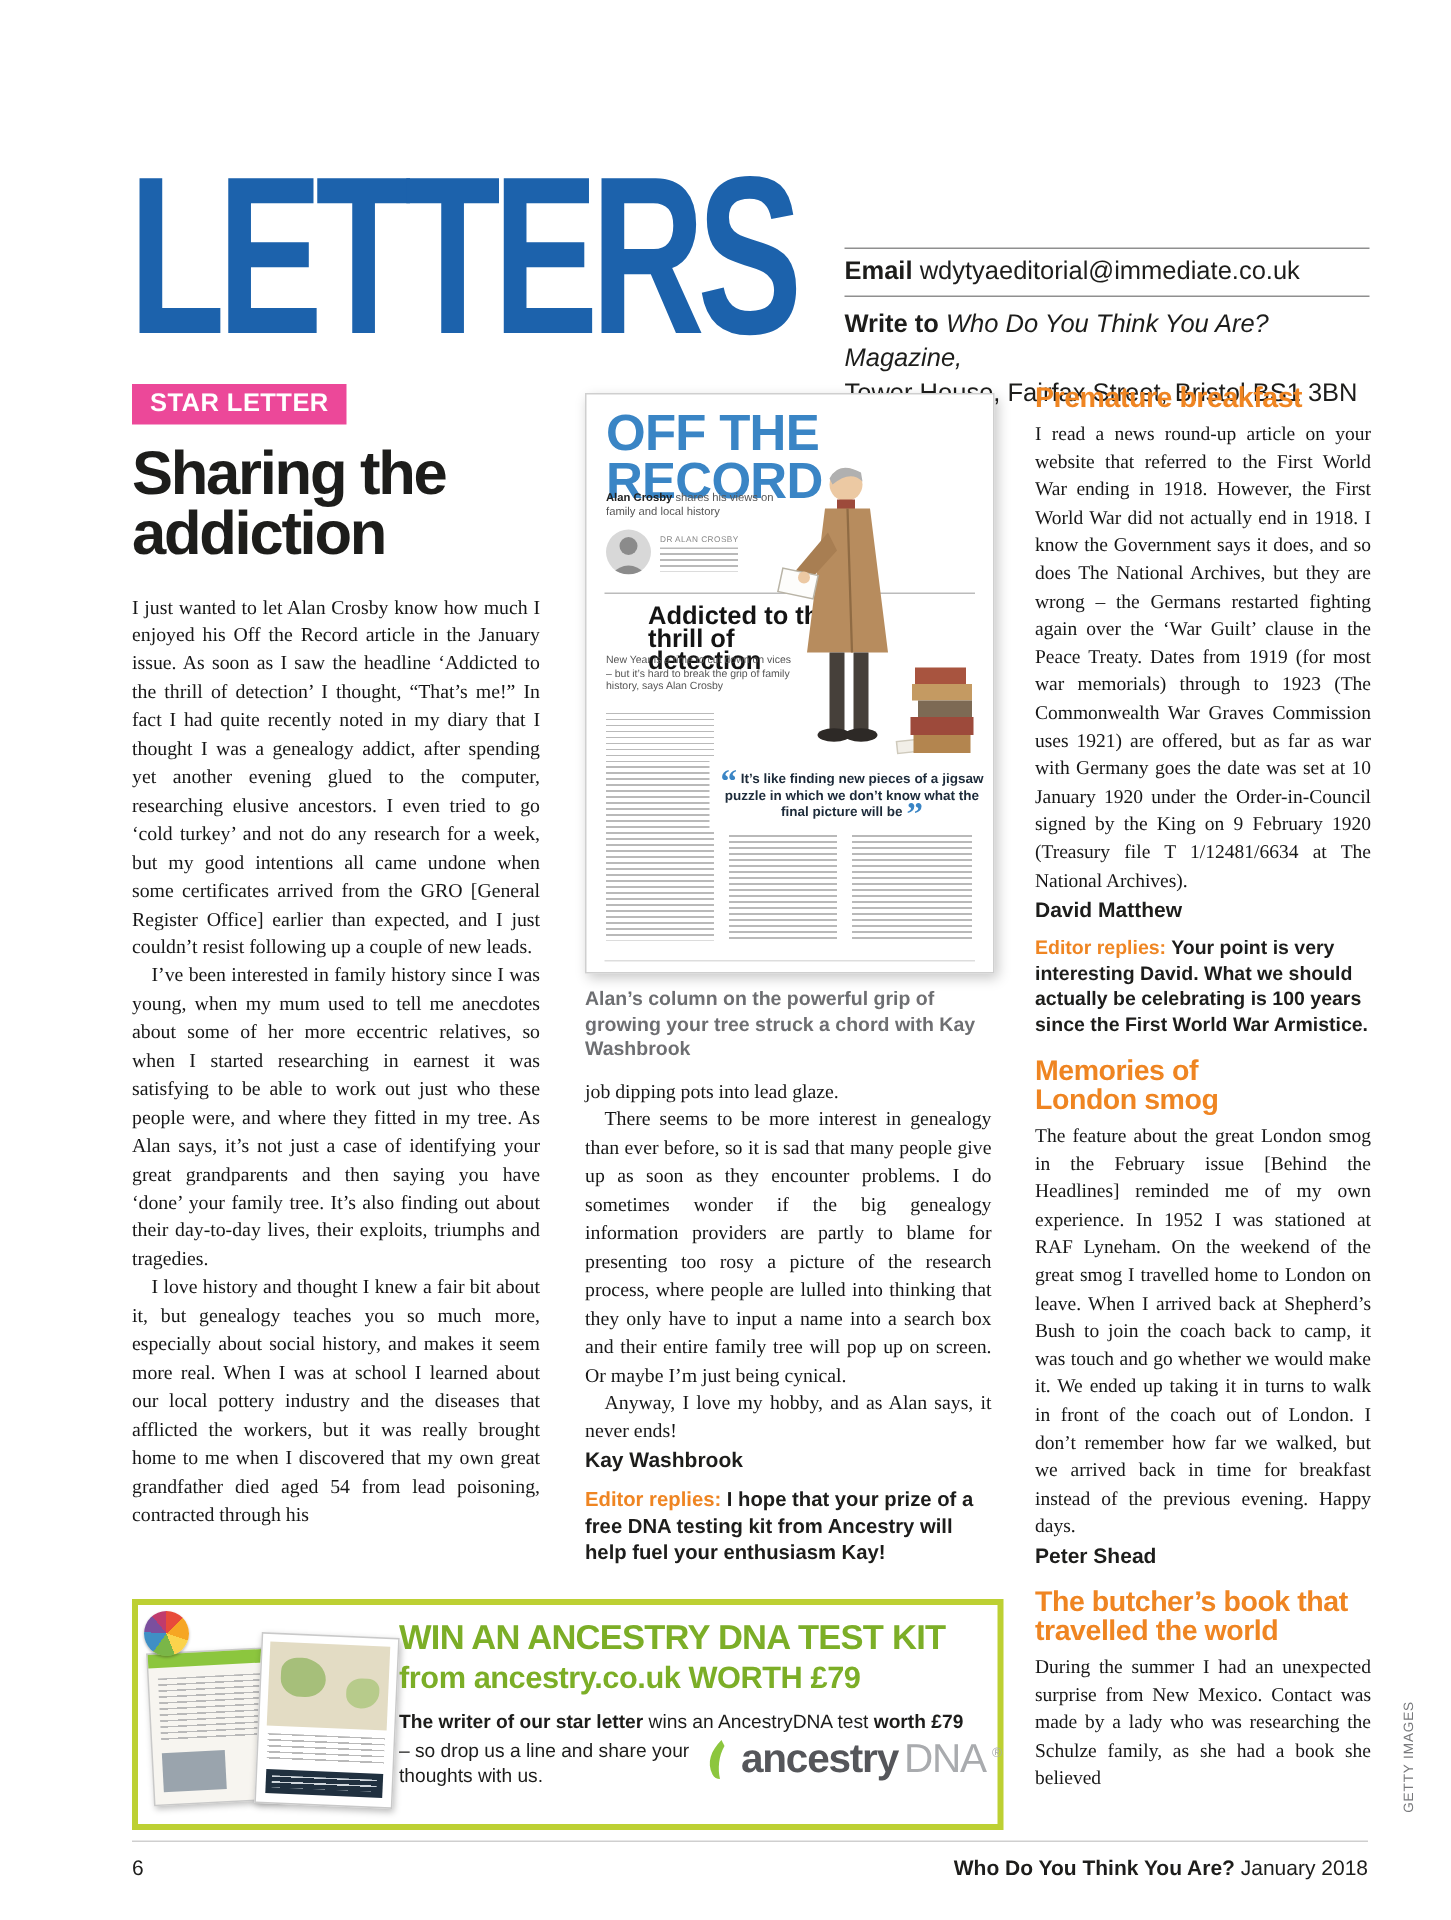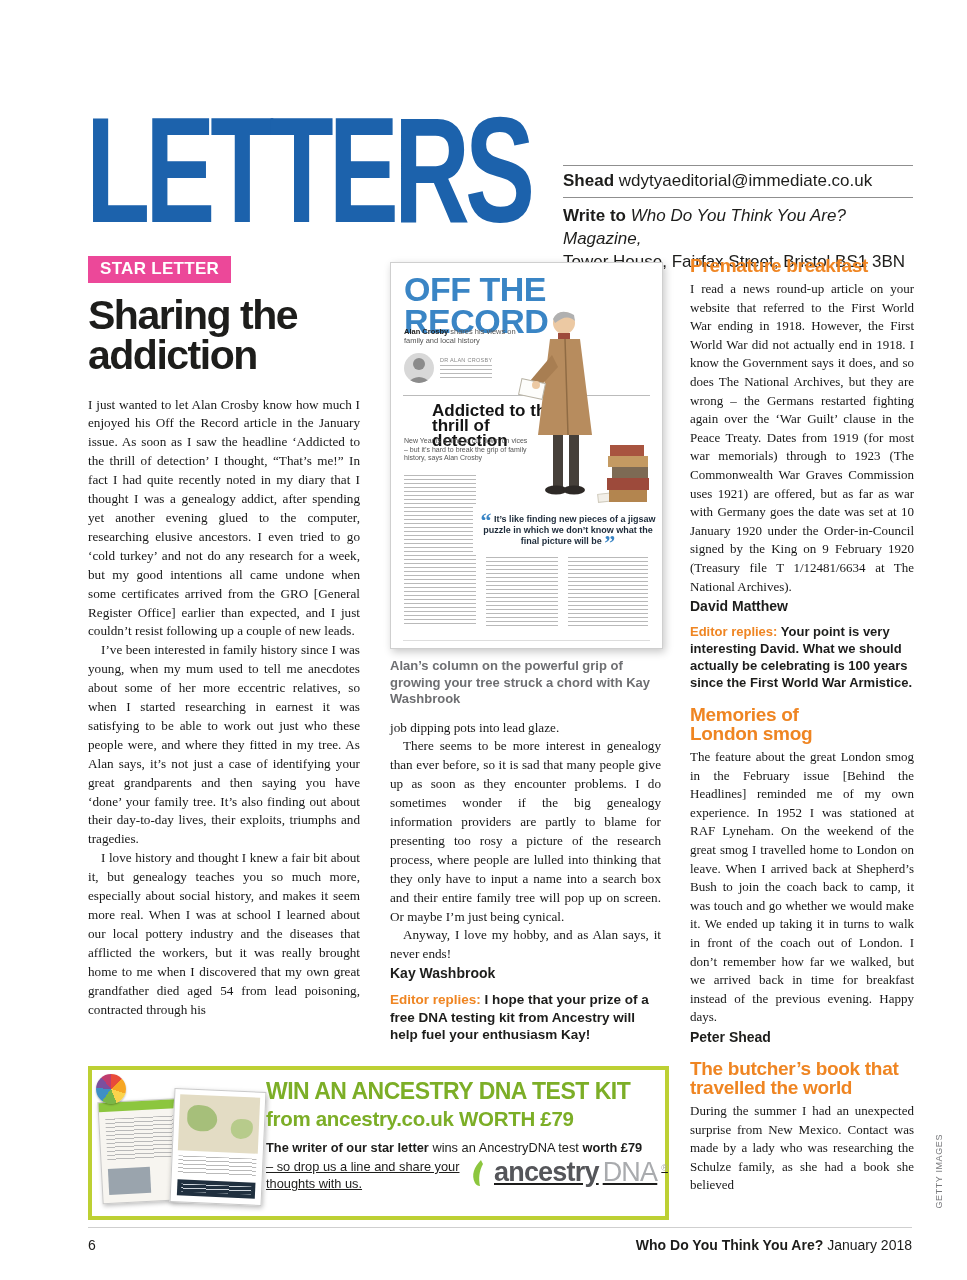--- a/index.html
+++ b/index.html
@@ -92,21 +92,21 @@
        background:#a6bf7a;border-radius:40% 60% 50% 50%;}
   .cardB .map::after{content:"";position:absolute;right:6px;top:22px;width:22px;height:20px;
        background:#b7cb8b;border-radius:50% 40% 60% 50%;}
   .cardB .lines{position:absolute;left:6px;top:66px;right:6px;height:18px;}
   .cardB .strip{position:absolute;left:6px;bottom:6px;right:6px;height:16px;background:#20303f;}
   .cardB .strip .inner{position:absolute;inset:4px;}
   .win-text{flex:1;padding:10px 10px 8px 2px;position:relative;}
   .win-title{color:#7cae27;font-size:23px;font-weight:800;letter-spacing:-.5px;line-height:1;}
   .win-sub{color:#7cae27;font-size:20.5px;font-weight:800;letter-spacing:-.3px;margin-top:4px;}
   .win-body{font-size:12.8px;line-height:17px;margin-top:8px;color:#1d1d1b;}
-  .win-row{display:flex;justify-content:space-between;align-items:flex-end;margin-top:1px;text-decoration:underline;}
+  .win-row{display:flex;justify-content:space-between;align-items:flex-end;margin-top:1px;}
   .win-cta{font-size:12.8px;line-height:17px;width:204px;}
   .ancestry-logo{display:flex;align-items:center;gap:4px;padding:0 6px 4px 0;}
   .logo-ancestry{font-size:27px;font-weight:700;color:#55565a;letter-spacing:-.8px;}
   .logo-dna{font-size:27px;color:#a9abae;letter-spacing:-.8px;}
   .logo-reg{font-size:9px;color:#a9abae;align-self:flex-start;margin-top:6px;}
 
   
   .credit{position:absolute;left:934px;top:1134px;writing-mode:vertical-rl;transform:rotate(180deg);
        font-size:9px;color:#77787b;letter-spacing:.6px;}
   .footer{position:absolute;left:88px;top:1227px;width:824px;border-top:1px solid #cfcfcf;
@@ -114,21 +114,21 @@
 </style>
 </head>
 <body>
 
 <div>
 
   <div class="letters-title">LETTERS</div>
 
   <div class="contact">
     <div class="email-row">
-      <span class="b">Shead</span>
+      <span class="b">Email</span>
       <span>wdytyaeditorial@immediate.co.uk</span>
     </div>
     <div class="writeto-row">
       <span class="b">Write to</span>
       <span class="i">Who Do You Think You Are? Magazine,</span><br>
       <span>Tower House, Fairfax Street, Bristol BS1 3BN</span>
     </div>
   </div>
 
   <div class="col col1">

